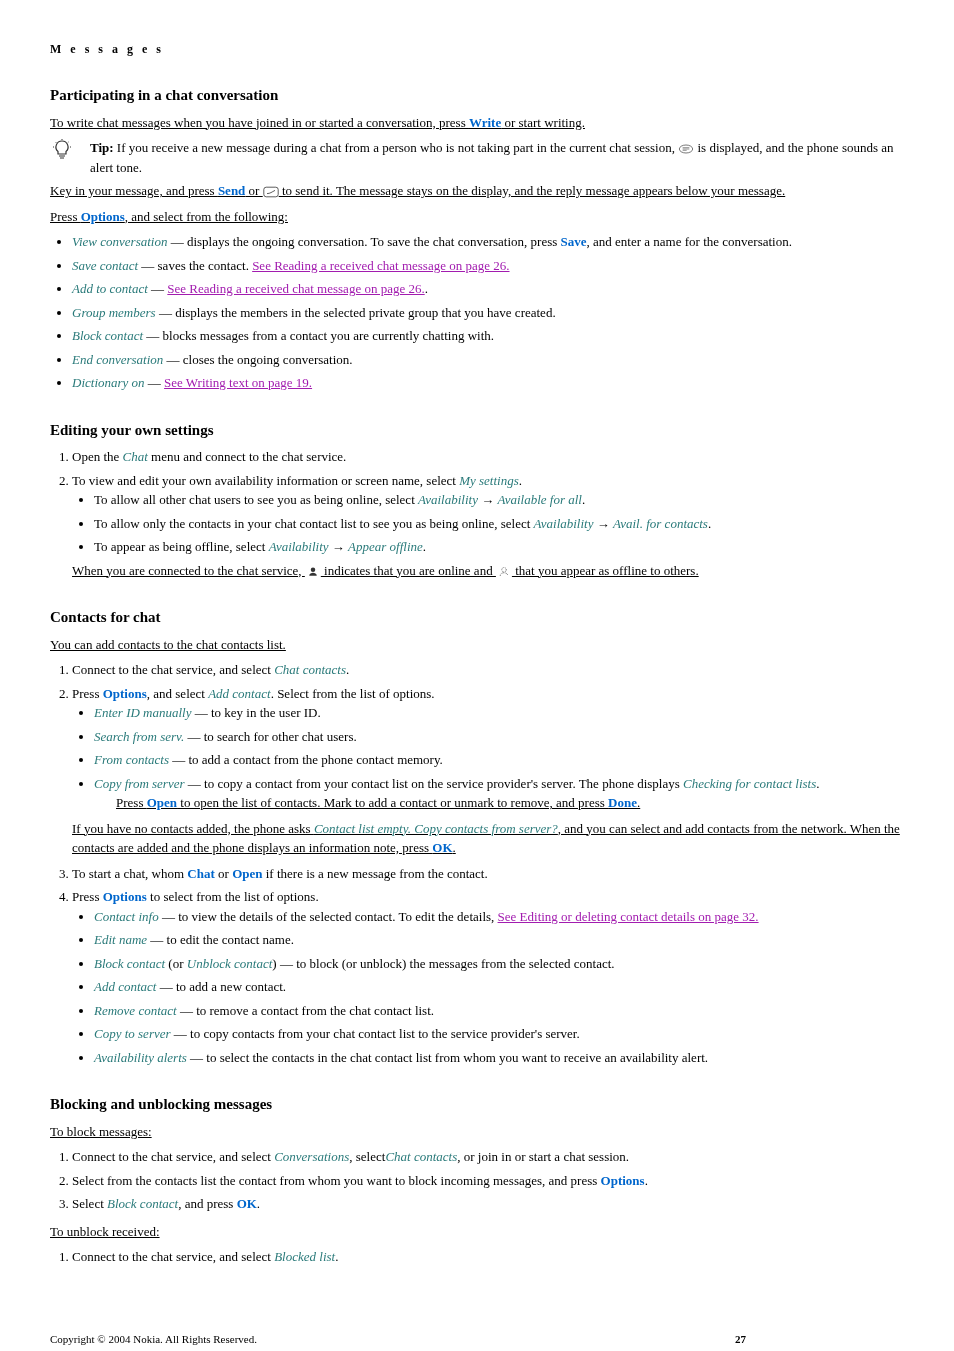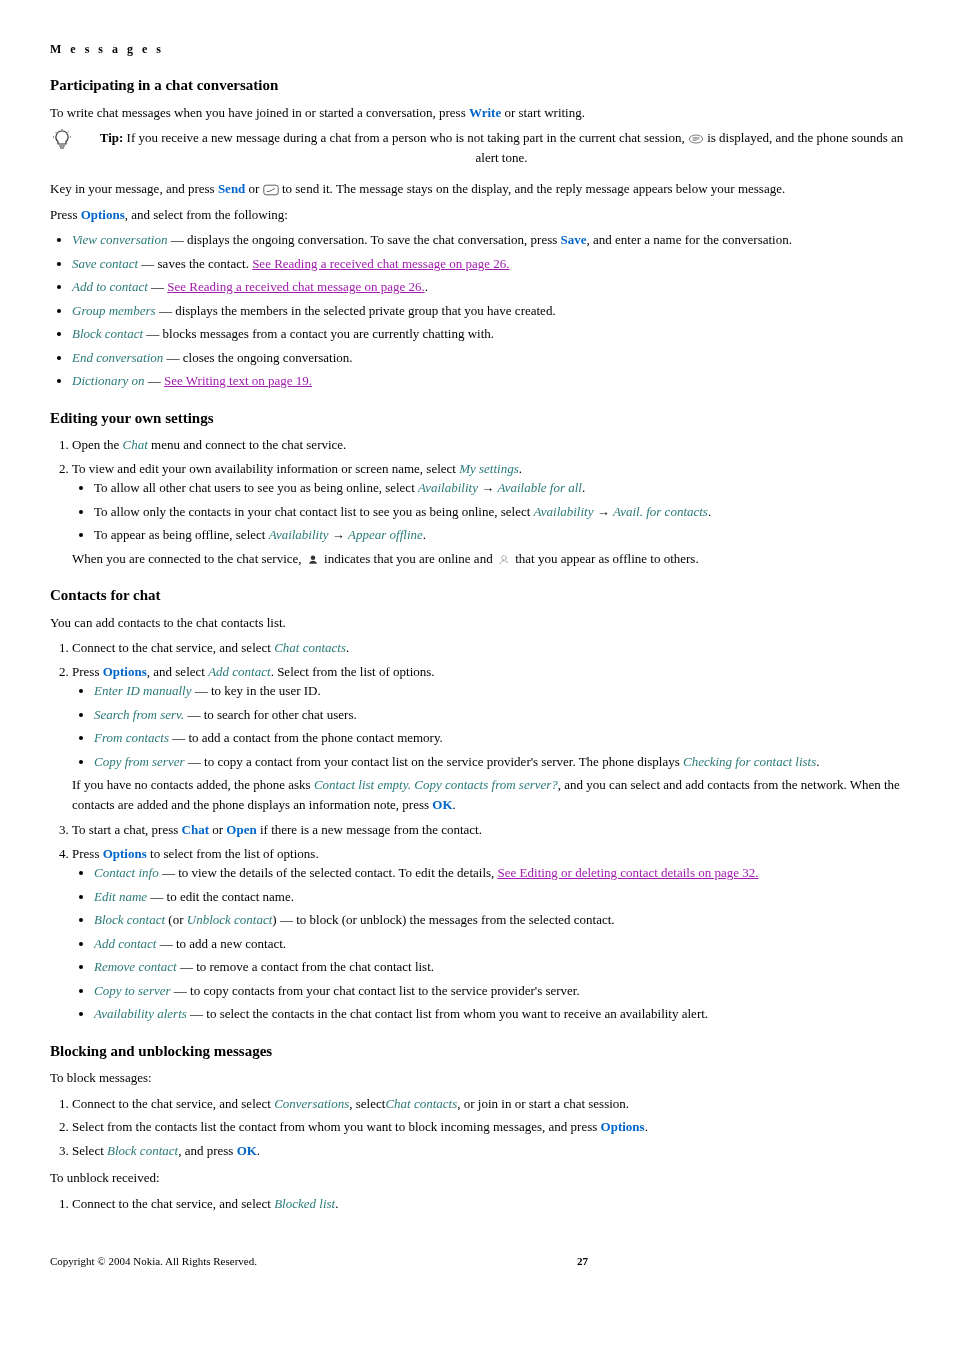--- a/index.html
+++ b/index.html
@@ -15,55 +15,55 @@
   .header-label {
     font-size: 12px;
     letter-spacing: 3px;
     font-weight: bold;
     margin-bottom: 6px;
   }
   h2 {
     font-size: 15px;
     font-weight: bold;
     margin-bottom: 6px;
-    margin-top: 16px;
+    margin-top: 26px;
   }
-  p { margin-bottom: 6px; }
+  p { margin-bottom: 6px; text-decoration: underline; }
   .blue { color: #0066cc; font-weight: bold; }
   .teal { color: #2a7a7a; font-style: italic; }
   .link { color: #a21caf; text-decoration: underline; }
   .tip-row {
     display: flex;
     align-items: flex-start;
-    gap: 25px;
-    margin-bottom: 12px;
-    text-align: center;
+    gap: 16px;
+    margin-bottom: 4px;
   }
   .tip-icon {
     font-size: 20px;
     color: #333;
     flex-shrink: 0;
     width: 24px;
     text-align: center;
   }
   ul { list-style: disc; padding-left: 22px; }
   ol { list-style: decimal; padding-left: 22px; margin-bottom: 8px; }
   li { margin-bottom: 4px; }
   ul ul, ol ul { margin-bottom: 4px; }
   .inline-icon {
     display: inline-block;
     width: 16px;
     height: 12px;
     vertical-align: middle;
   }
   .arrow { font-family: sans-serif; }
   .footer {
-    margin-top: 40px;
+    margin-top: 64px;
     font-size: 11px;
     display: flex;
+    justify-content: space-between;
   }
   .footer .pagenum {
     margin-left: 320px;
     font-weight: bold;
   }
   .indent1 { margin-left: 22px; }
 </style>
 </head>
 <body>
 
@@ -134,25 +134,26 @@
 <p>You can add contacts to the chat contacts list.</p>
 <ol>
   <li><span>Connect to the chat service, and select </span><span class="teal">Chat contacts</span><span>.</span></li>
   <li>
     <span>Press </span><span class="blue">Options</span><span>, and select </span><span class="teal">Add contact</span><span>. Select from the list of options.</span>
     <ul>
       <li><span class="teal">Enter ID manually</span><span> — to key in the user ID.</span></li>
       <li><span class="teal">Search from serv.</span><span> — to search for other chat users.</span></li>
       <li><span class="teal">From contacts</span><span> — to add a contact from the phone contact memory.</span></li>
       <li><span class="teal">Copy from server</span><span> — to copy a contact from your contact list on the service provider's server. The phone displays </span><span class="teal">Checking for contact lists</span><span>.</span>
+        <p class="indent1"><span>Press </span><span class="blue">Open</span><span> to open the list of contacts. Mark to add a contact or unmark to remove, and press </span><span class="blue">Done</span><span>.</span></p>
       </li>
     </ul>
     <p><span>If you have no contacts added, the phone asks </span><span class="teal">Contact list empty. Copy contacts from server?</span><span>, and you can select and add contacts from the network. When the contacts are added and the phone displays an information note, press </span><span class="blue">OK</span><span>.</span></p>
   </li>
-  <li><span>To start a chat, press </span><span class="blue">Chat</span><span> or </span><span class="blue">Open</span><span> if there is a new message from the contact.</span></li>
+  <li><span>To start a chat, whom </span><span class="blue">Chat</span><span> or </span><span class="blue">Open</span><span> if there is a new message from the contact.</span></li>
   <li>
     <span>Press </span><span class="blue">Options</span><span> to select from the list of options.</span>
     <ul>
       <li><span class="teal">Contact info</span><span> — to view the details of the selected contact. To edit the details, </span><a class="link">See Editing or deleting contact details on page 32.</a></li>
       <li><span class="teal">Edit name</span><span> — to edit the contact name.</span></li>
       <li><span class="teal">Block contact</span><span> (or </span><span class="teal">Unblock contact</span><span>) — to block (or unblock) the messages from the selected contact.</span></li>
       <li><span class="teal">Add contact</span><span> — to add a new contact.</span></li>
       <li><span class="teal">Remove contact</span><span> — to remove a contact from the chat contact list.</span></li>
       <li><span class="teal">Copy to server</span><span> — to copy contacts from your chat contact list to the service provider's server.</span></li>
       <li><span class="teal">Availability alerts</span><span> — to select the contacts in the chat contact list from whom you want to receive an availability alert.</span></li>

